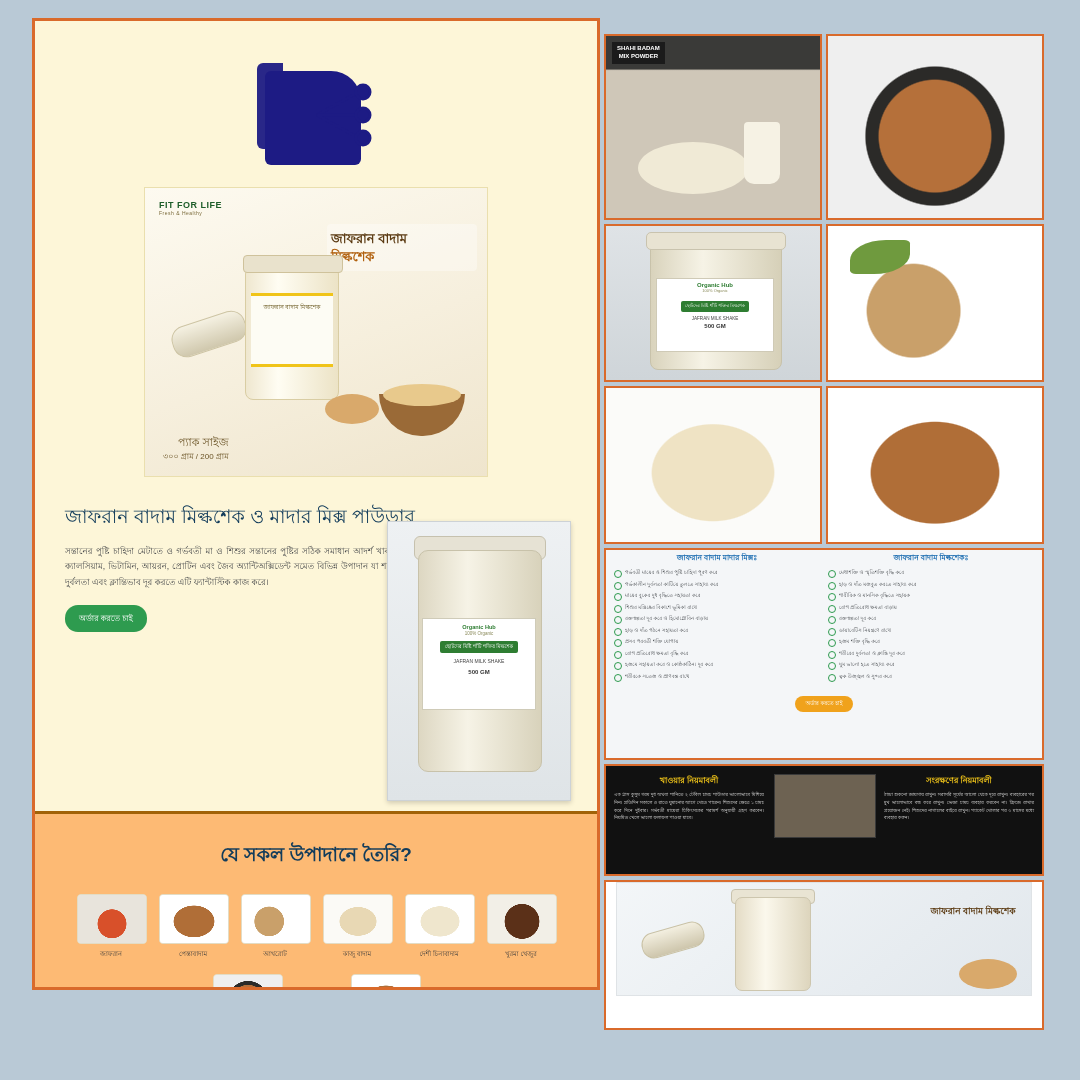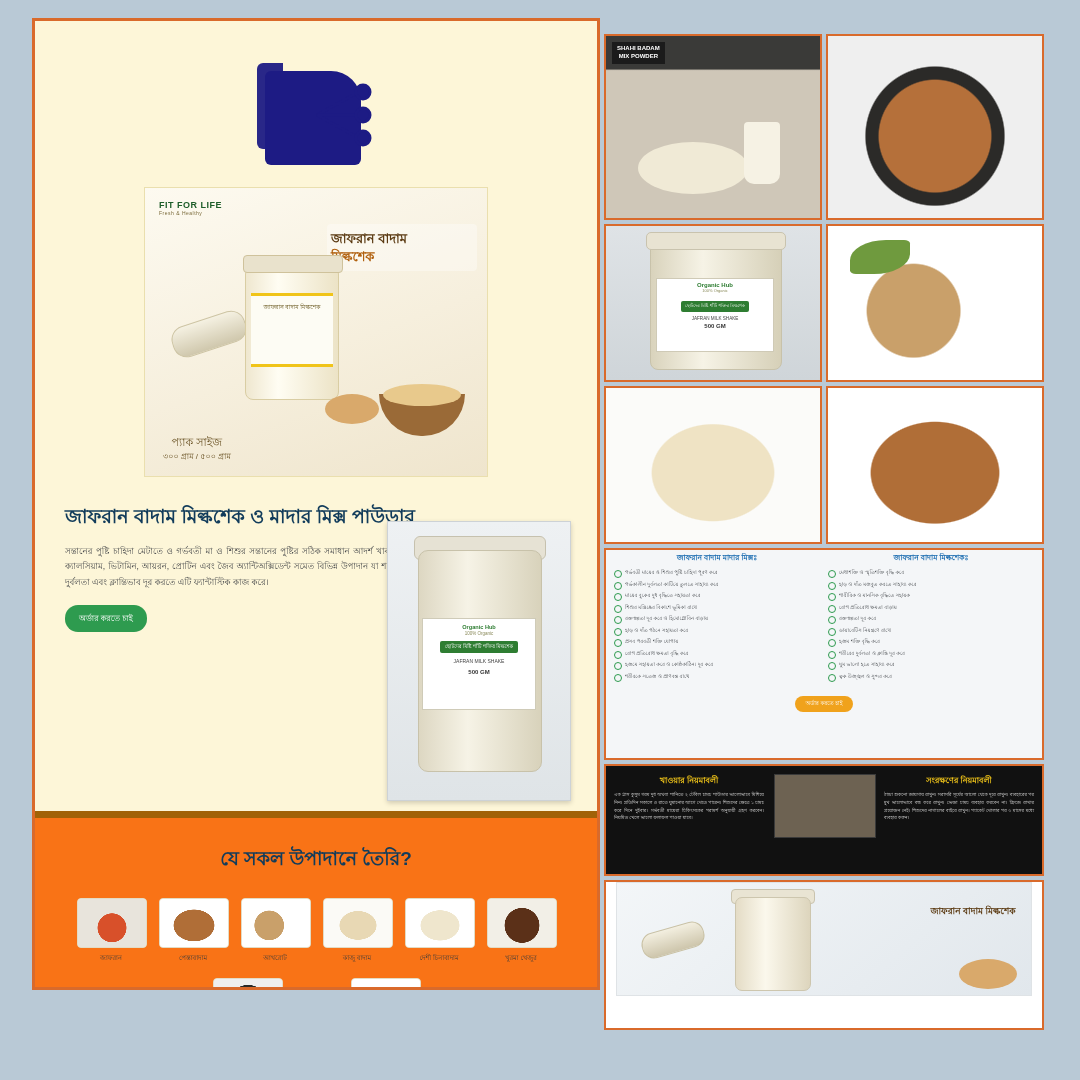--- a/index.html
+++ b/index.html
@@ -49,26 +49,26 @@
   .hero-jar .cap{position:absolute;left:-3px;top:-12px;width:98px;height:16px;background:#e9e2cc;border:1px solid #cfc29b;border-radius:4px;}
   .hero-jar .label{position:absolute;left:5px;top:26px;width:82px;height:74px;background:#fdfcf4;border-top:3px solid #f0c419;border-bottom:3px solid #f0c419;font-size:6px;color:#6b5a22;text-align:center;padding-top:6px;box-sizing:border-box;}
   .hero-tube{
     position:absolute;left:26px;top:130px;width:74px;height:30px;transform:rotate(-18deg);
     background:linear-gradient(180deg,#f5f1e2,#cfc7ac);border-radius:14px;border:1px solid #cdc4a4;
   }
   .hero-bowl{position:absolute;right:22px;bottom:40px;width:86px;height:42px;background:#9a6a37;border-radius:0 0 44px 44px;}
   .hero-bowl:before{content:"";position:absolute;left:4px;top:-10px;width:78px;height:22px;background:#e8c98c;border-radius:50%;}
   .hero-nuts{position:absolute;right:108px;bottom:52px;width:54px;height:30px;background:#d9a96b;border-radius:50%;}
   .hero-pack{
-    position:absolute;left:18px;bottom:14px;text-align:center;font-size:11px;color:#4a3210;font-weight:bold;line-height:1.4;
+    position:absolute;left:18px;bottom:14px;text-align:right;font-size:11px;color:#4a3210;font-weight:bold;line-height:1.4;
   }
   .hero-pack span{display:block;font-size:8px;color:#6b5426;font-weight:normal;}
 
   .left-headline{
-    margin:26px 30px 0;font-size:19px;line-height:1.5;color:#123c5b;font-weight:bold;
+    margin:26px 30px 0;font-size:19px;line-height:1.5;color:#123c5b;font-weight:normal;
   }
   .left-body{
     margin:12px 30px 0;font-size:8.6px;line-height:1.85;color:#46484a;text-align:justify;
   }
   .order-btn{
     margin:14px 30px 0;display:inline-block;background:#2e9b4f;color:#fff;
     font-size:8px;padding:7px 14px;border-radius:13px;border:none;cursor:pointer;
   }
 
   .left-jar-photo{
@@ -76,21 +76,21 @@
     background:#fff;border:1px solid #cdd2d6;box-shadow:0 2px 5px rgba(0,0,0,.18);
     overflow:hidden;
   }
   .lj-bg{position:absolute;inset:0;background:linear-gradient(180deg,#eef1f3,#dfe4e7);}
   .lj-jar{position:absolute;left:30px;top:28px;width:122px;height:220px;background:linear-gradient(90deg,#ddd7c2,#f6f3e6 40%,#d8d2bb);border-radius:10px;border:1px solid #c8c2aa;}
   .lj-cap{position:absolute;left:26px;top:14px;width:130px;height:22px;background:#e6e2d4;border:1px solid #c6c1ae;border-radius:6px;}
   .lj-label{position:absolute;left:34px;top:96px;width:114px;height:92px;background:#fff;border:1px solid #cfcbb8;text-align:center;font-size:5.6px;color:#3d5b2a;padding-top:4px;box-sizing:border-box;line-height:1.5;}
   .lj-green{display:inline-block;background:#2e7d32;color:#fff;font-size:5px;padding:2px 5px;border-radius:2px;margin-top:3px;}
 
   .ing-section{
-    position:absolute;left:0;top:790px;width:100%;height:258px;background:#f97316;border-top:7px solid #a16207;
+    position:absolute;left:0;top:790px;width:100%;height:258px;background:#fdba74;border-top:3px solid #a16207;
   }
   .ing-title{text-align:center;margin-top:26px;font-size:19px;color:#123c5b;font-weight:bold;}
   .ing-grid{display:flex;flex-wrap:wrap;justify-content:center;gap:14px;margin-top:22px;padding:0 38px;}
   .ing-item{width:68px;text-align:center;}
   .ing-thumb{width:68px;height:48px;border-radius:4px;border:1px solid #e3dcc4;background:#f3efe2;position:relative;overflow:hidden;}
   .ing-cap{margin-top:5px;font-size:6.5px;color:#3b3b3b;}
 
   
   .right-col{position:absolute;left:604px;top:34px;width:440px;height:996px;}
   .rimg{position:absolute;border:2px solid #d96a2b;box-sizing:border-box;overflow:hidden;background:#ece9e3;}
@@ -169,21 +169,21 @@
       </div>
       <div class="hero-tube"></div>
       <div class="hero-jar">
         <div class="cap"></div>
         <div class="label">জাফরান বাদাম মিল্কশেক</div>
       </div>
       <div class="hero-nuts"></div>
       <div class="hero-bowl"></div>
       <div class="hero-pack">
         <span style="font-size:11px">প্যাক সাইজ</span>
-        <span>৩০০ গ্রাম / ৫০০ গ্রাম</span>
+        <span>৩০০ গ্রাম / 200 গ্রাম</span>
       </div>
     </div>
 
     <div class="left-headline">জাফরান বাদাম মিল্কশেক ও মাদার মিক্স পাউডার</div>
     <div class="left-body">সন্তানের পুষ্টি চাহিদা মেটাতে ও গর্ভবতী মা ও শিশুর সন্তানের পুষ্টির সঠিক সমাধান আদর্শ খাবার। জাফরান বাদাম মিল্কশেক পাউডারে রয়েছে প্রচুর ক্যালসিয়াম, ভিটামিন, আয়রন, প্রোটিন এবং জৈব অ্যান্টিঅক্সিডেন্ট সমেত বিভিন্ন উপাদান যা শারীরিক ও মানসিক বৃদ্ধিতে সহায়ক। এছাড়াও শারীরিক দুর্বলতা এবং ক্লান্তিভাব দূর করতে এটি ফ্যান্টাস্টিক কাজ করে।</div>
     <button class="order-btn">অর্ডার করতে চাই</button>
 
     <div class="left-jar-photo">
       <div class="lj-bg"></div>
       <div class="lj-cap"></div>

